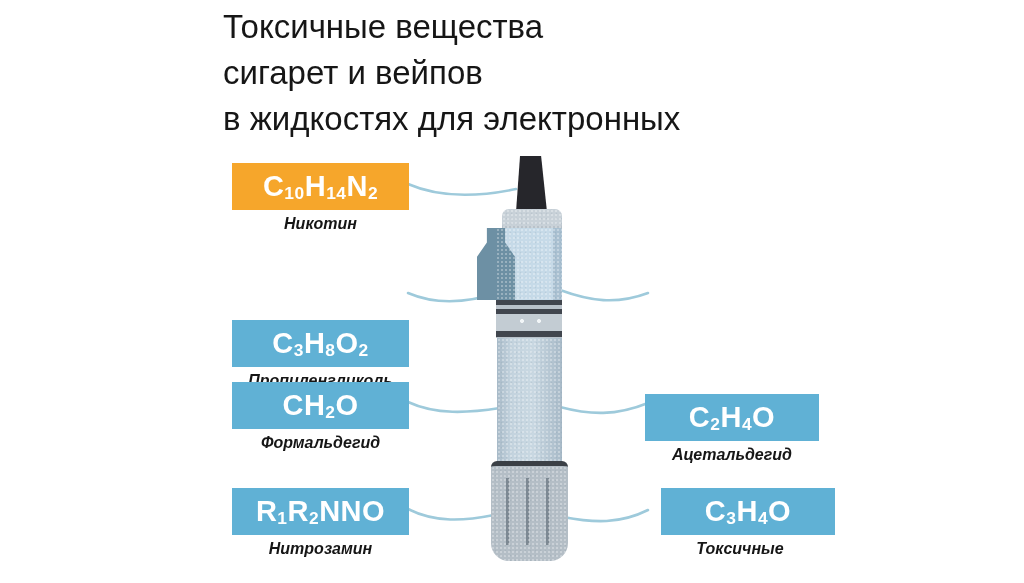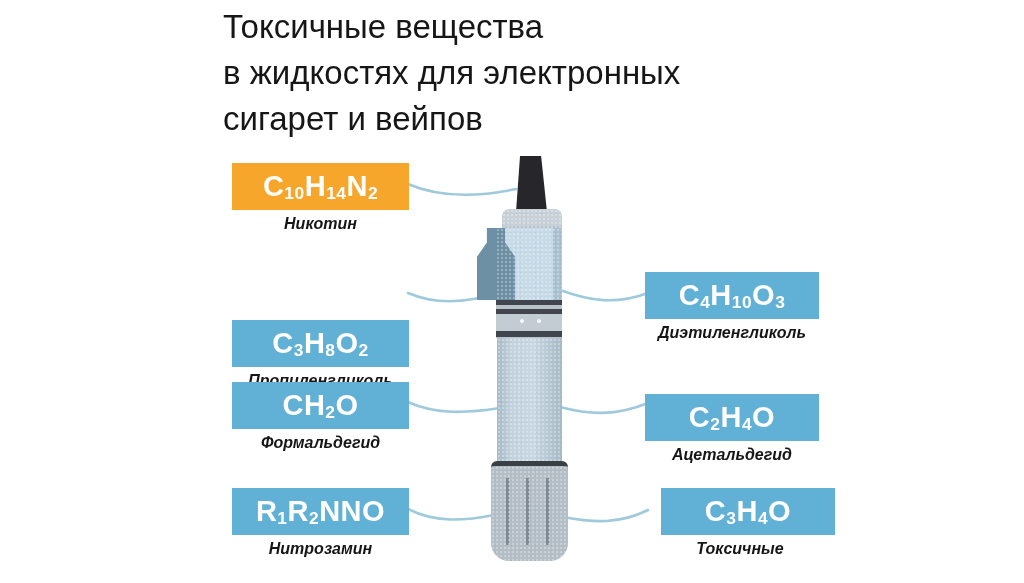--- a/index.html
+++ b/index.html
@@ -110,22 +110,22 @@
     </div>
     <div class="rings"></div>
     <div class="body-tube speckle"></div>
     <div class="grip speckle">
       <div class="ridges"></div>
     </div>
   </div>
 
   <div class="title">
     <div>Токсичные вещества</div>
+    <div>сигарет и вейпов</div>
     <div>в жидкостях для электронных</div>
-    <div>сигарет и вейпов</div>
   </div>
 
   <div class="chip-group g-l1">
     <div class="chip orange">
       <span class="formula">C<sub>1</sub><sub>0</sub>H<sub>1</sub><sub>4</sub>N<sub>2</sub></span>
     </div>
     <div class="chip-label">Никотин</div>
   </div>
 
   <div class="chip-group g-l2">
@@ -142,26 +142,20 @@
     <div class="chip-label">Формальдегид</div>
   </div>
 
   <div class="chip-group g-l4">
     <div class="chip blue">
       <span class="formula">R<sub>1</sub>R<sub>2</sub>NNO</span>
     </div>
     <div class="chip-label">Нитрозамин</div>
   </div>
 
-  <div class="chip-group g-r1">
-    <div class="chip blue">
-      <span class="formula">C<sub>4</sub>H<sub>1</sub><sub>0</sub>O<sub>3</sub></span>
-    </div>
-    <div class="chip-label">Диэтиленгликоль</div>
-  </div>
 
   <div class="chip-group g-r2">
     <div class="chip blue">
       <span class="formula">C<sub>2</sub>H<sub>4</sub>O</span>
     </div>
     <div class="chip-label">Ацетальдегид</div>
   </div>
 
   <div class="chip-group g-r3">
     <div class="chip blue">

